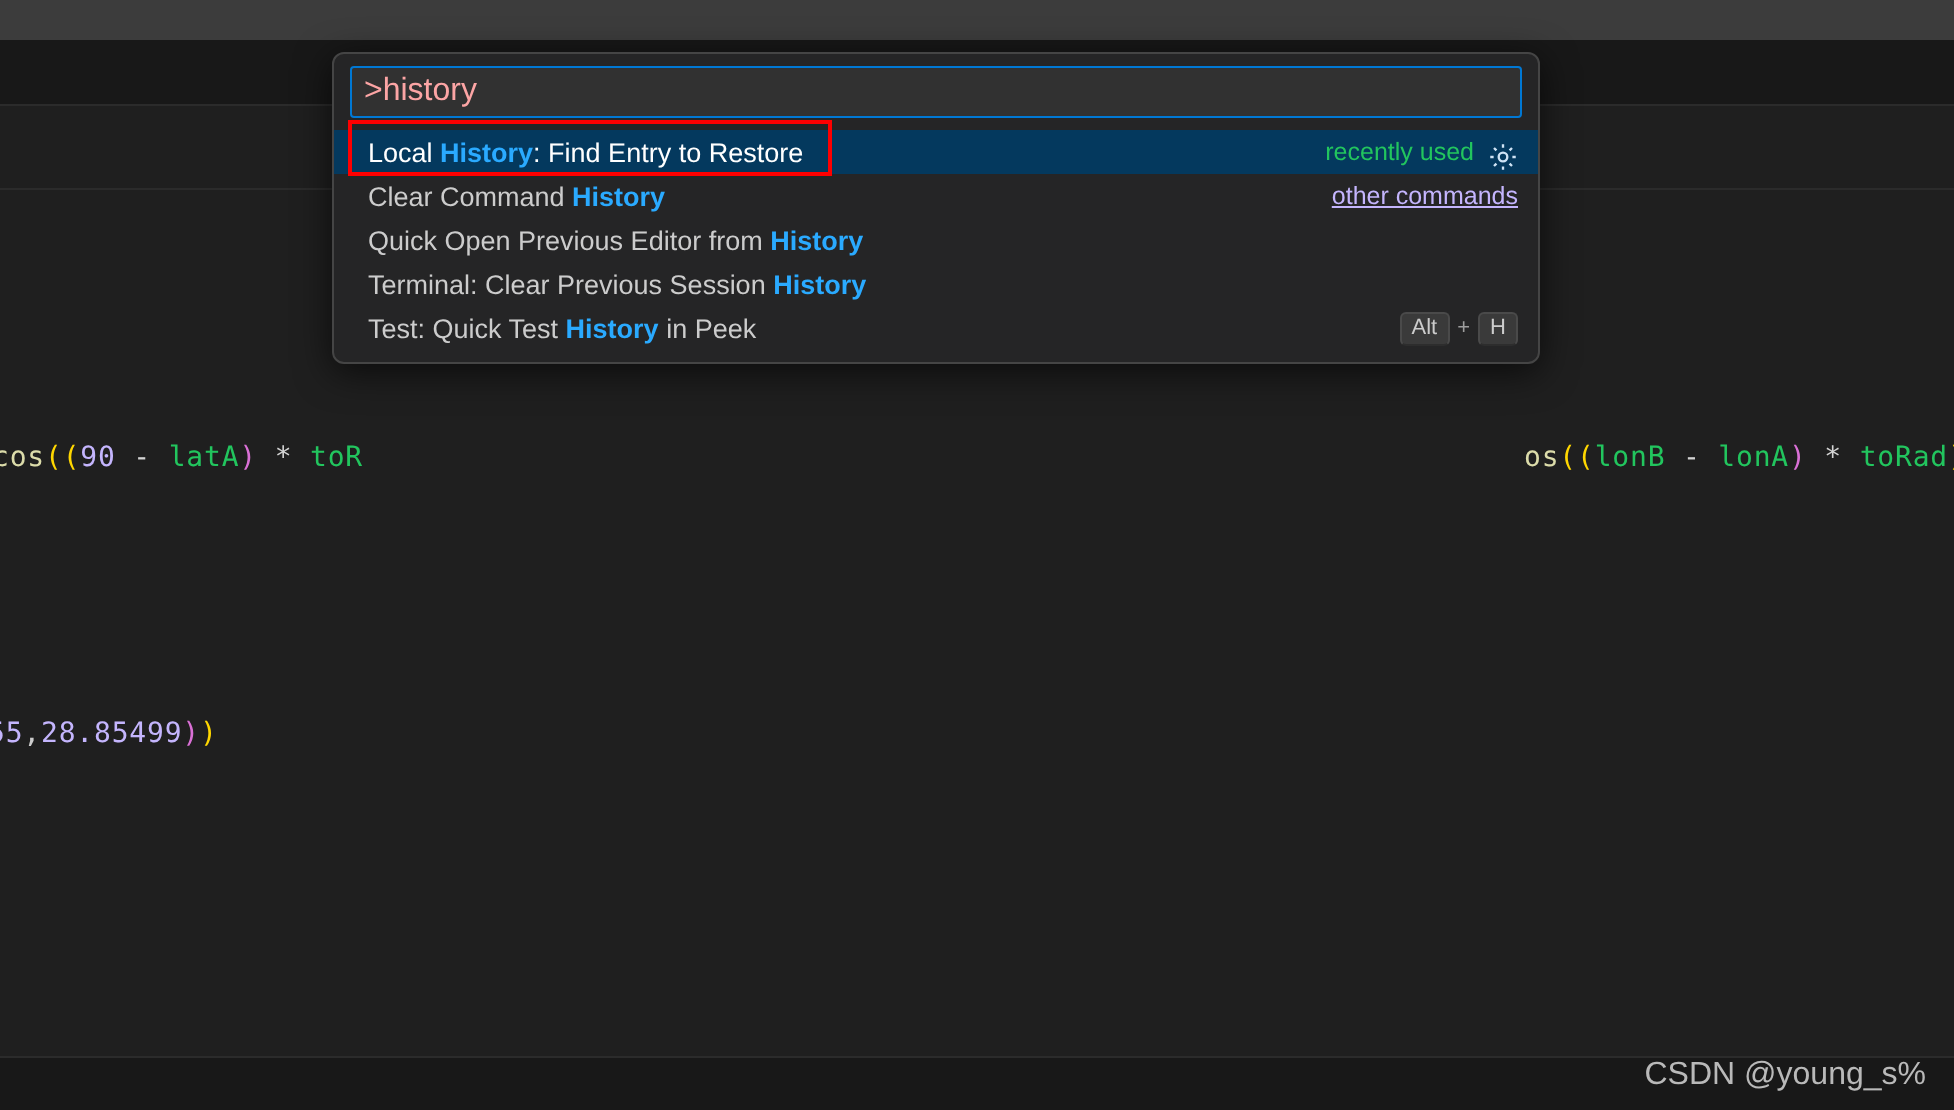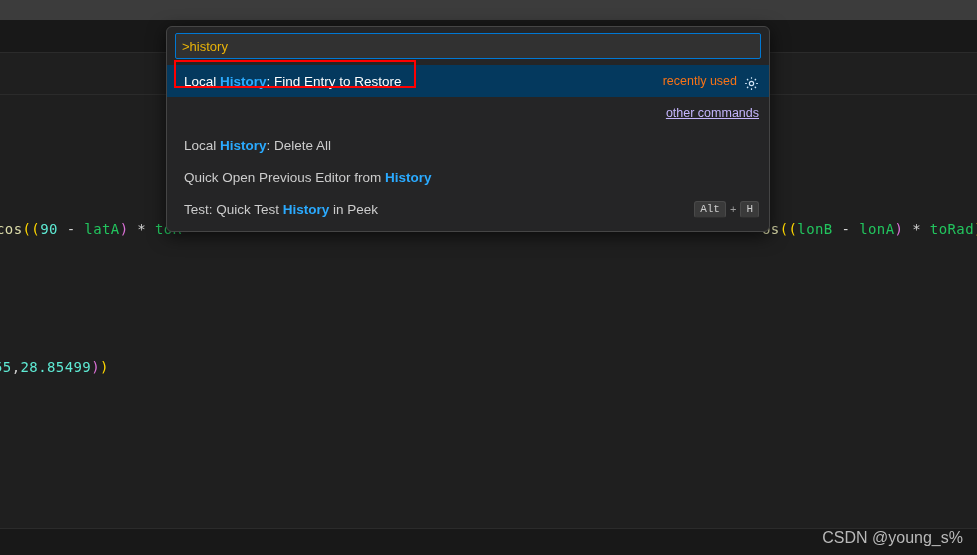--- a/index.html
+++ b/index.html
@@ -46,21 +46,21 @@
   
   .code-line {
     position: absolute; white-space: pre;
     letter-spacing: 0.4px;
   }
   .code-line.l1 { left: -4px; top: 126px; }
   .code-line.r1 { left: 762px; top: 126px; }
   .code-line.l2 { left: -6px; top: 264px; }
   .tok-fn   { color: #dcdcaa; }
   .tok-id   { color: #22c55e; }
-  .tok-num  { color: #5eead4; }
+  .tok-num  { color: #c4b5fd; }
   .tok-op   { color: #d4d4d4; }
   .tok-p1   { color: #ffd700; }
   .tok-p2   { color: #da70d6; }
   .tok-punct{ color: #cccccc; }
 
   
   .palette {
     position: absolute; left: 166px; top: 26px;
     width: 604px;
     background: #252526;
@@ -74,52 +74,52 @@
   .palette-input-row {
     padding: 0 8px 6px 8px;
   }
   .palette-input {
     display: block;
     width: 100%;
     box-sizing: border-box;
     height: 26px;
     background: #313131;
     border: 1px solid #0078d4;
-    color: #eab308;
+    color: #fca5a5;
     font-family: "Liberation Sans", sans-serif;
-    font-size: 13px;
+    font-size: 16px;
     padding: 0 6px;
     outline: none;
     border-radius: 2px;
   }
   .palette-list {
     padding: 0 0 2px 0;
   }
   .row {
     position: relative;
-    height: 32px;
+    height: 22px;
     display: flex;
     align-items: center;
     padding: 0 10px 0 17px;
     box-sizing: border-box;
     font-size: 13.5px;
     color: #cccccc;
     white-space: nowrap;
   }
   .row.selected {
     background: #04395e;
     color: #ffffff;
   }
   .row-label { flex: 0 0 auto; }
   .row-right {
     margin-left: auto;
     display: flex; align-items: center; gap: 7px;
     font-size: 12.5px;
   }
-  .badge-group-sel { color: #f97316; }
+  .badge-group-sel { color: #22c55e; }
   .badge-group-other { color: #c4b5fd; text-decoration: underline; }
   .hl { color: #2aaaff; font-weight: bold; }
   .row.selected .hl { color: #2aaaff; }
 
   .gear {
     display: inline-block; width: 15px; height: 15px;
     position: relative; top: 2px;
   }
   .kbd-wrap {
     display: flex; align-items: center; gap: 3px;
@@ -127,21 +127,21 @@
   }
   .kbd {
     display: inline-block;
     background: #3a3a3a;
     border: 1px solid #4a4a4a;
     border-bottom-color: #2d2d2d;
     border-radius: 3px;
     padding: 1px 5px;
     line-height: 13px;
     color: #cccccc;
-    font-family: Liberation Mono, monospace;
+    font-family: Liberation Sans, sans-serif;
   }
   .kbd-plus { color: #9d9d9d; padding: 0 1px; }
 
   
   .annot-box {
     position: absolute;
     left: 174px; top: 60px;
     width: 242px; height: 28px;
     border: 2px solid #ff0000;
     box-sizing: border-box;
@@ -185,30 +185,31 @@
           <span class="row-label"><span>Local </span><span class="hl">History</span><span>: Find Entry to Restore</span></span>
           <span class="row-right">
             <span class="badge-group-sel">recently used</span>
             <span class="gear"><svg viewBox="0 0 16 16" width="15" height="15" fill="none" stroke="#cfe3f5" stroke-width="1.25">
                 <circle cx="8" cy="8" r="2.3"></circle>
                 <path d="M8 1.2v1.8M8 13v1.8M14.8 8h-1.8M3 8H1.2M12.8 3.2l-1.3 1.3M4.5 11.5l-1.3 1.3M12.8 12.8l-1.3-1.3M4.5 4.5L3.2 3.2"></path>
               </svg></span>
           </span>
         </div>
         <div class="row">
+          <span class="row-label"><span>Clear Command </span><span class="hl">History</span><span></span></span>
           <span class="row-right">
             <span class="badge-group-other">other commands</span>
           </span>
         </div>
         <div class="row">
-          <span class="row-label"><span>Local </span><span class="hl">History</span><span>: Delete All</span></span>
+          <span class="row-label"><span>Quick Open Previous Editor from </span><span class="hl">History</span><span></span></span>
           <span class="row-right"></span>
         </div>
         <div class="row">
-          <span class="row-label"><span>Quick Open Previous Editor from </span><span class="hl">History</span><span></span></span>
+          <span class="row-label"><span>Terminal: Clear Previous Session </span><span class="hl">History</span><span></span></span>
           <span class="row-right"></span>
         </div>
         <div class="row">
           <span class="row-label"><span>Test: Quick Test </span><span class="hl">History</span><span> in Peek</span></span>
           <span class="row-right">
             <span class="kbd-wrap">
               <span class="kbd">Alt</span>
               <span class="kbd-plus">+</span>
               <span class="kbd">H</span>
             </span>

